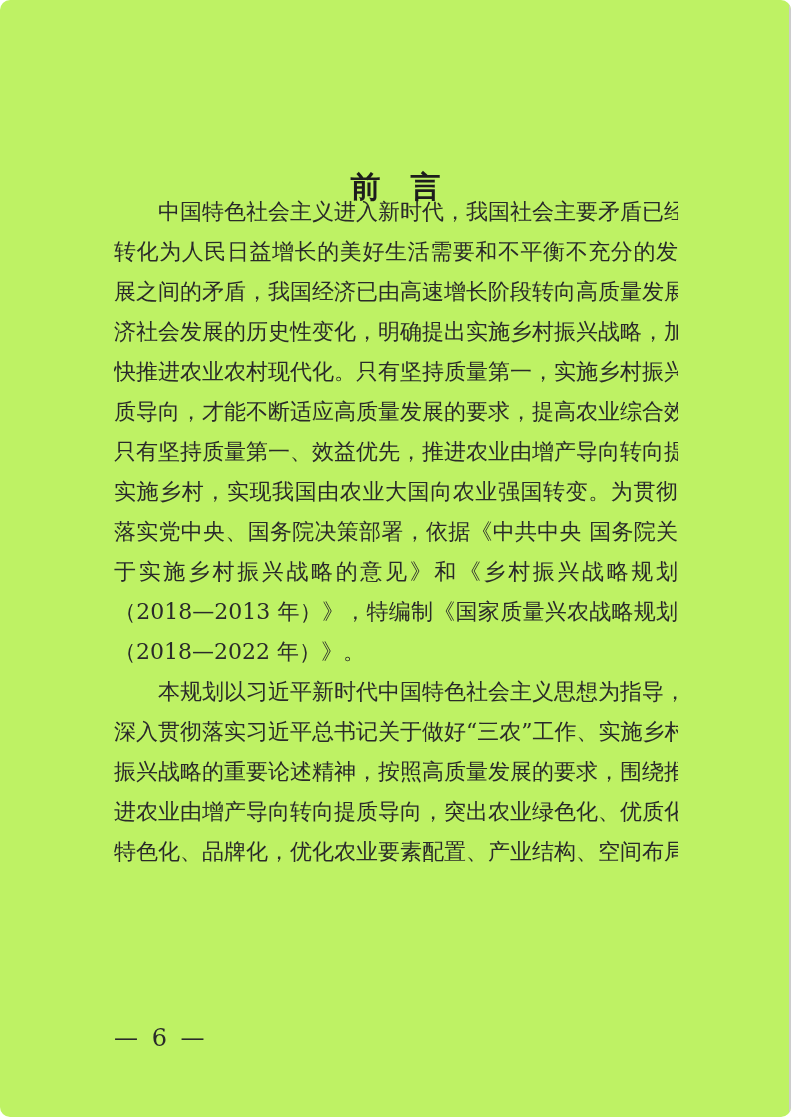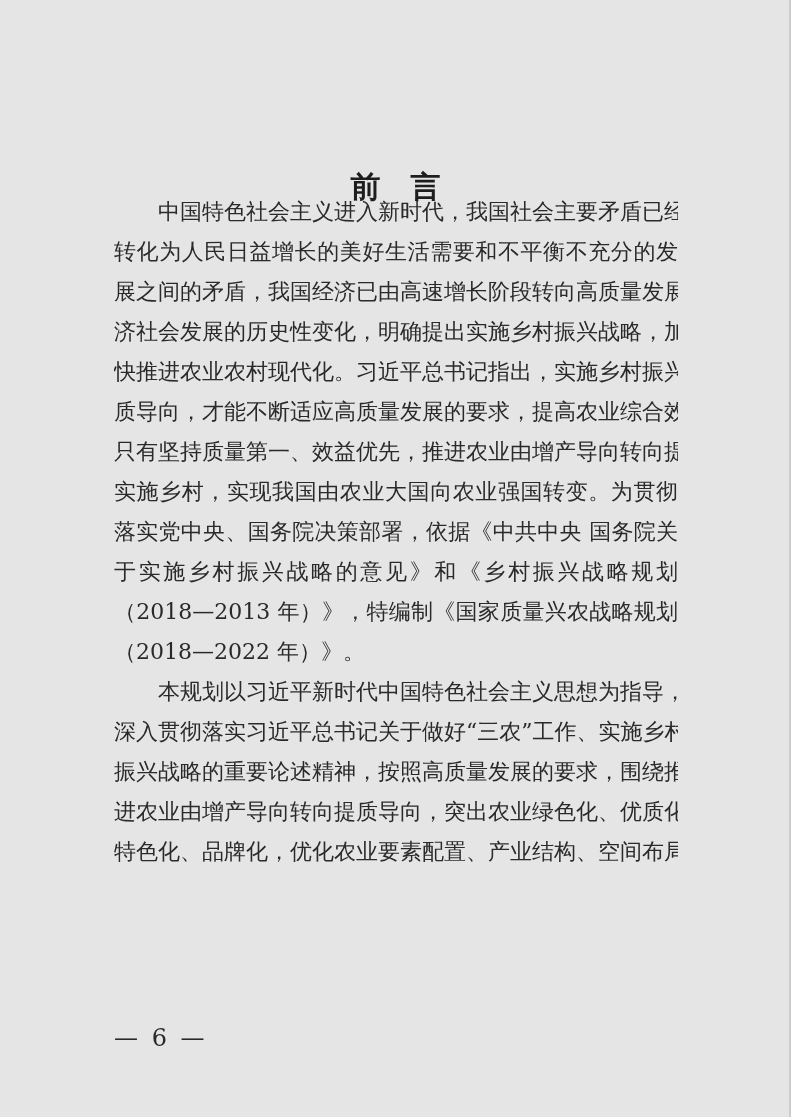--- a/index.html
+++ b/index.html
@@ -4,23 +4,24 @@
 <style>
   html, body {
     margin: 0;
     padding: 0;
     background: #ffffff;
   }
   .page {
     position: relative;
     width: 791px;
     height: 1117px;
-    background: #e5e5e5;
+    background: #bef264;
     overflow: hidden;
     font-family: "DejaVu Serif", "Liberation Serif", serif;
+    border-radius: 10px;
   }
   .doc-title {
     position: absolute;
     top: 168px;
     left: 0;
     width: 791px;
     text-align: center;
     font-size: 30px;
     line-height: 38px;
     font-weight: bold;
@@ -75,21 +76,21 @@
 <div class="page">
 
   <div class="doc-title">前　言</div>
 
   <div class="body-text">
 
     <div class="text-line indent">中国特色社会主义进入新时代，我国社会主要矛盾已经</div>
     <div class="text-line">转化为人民日益增长的美好生活需要和不平衡不充分的发</div>
     <div class="text-line">展之间的矛盾，我国经济已由高速增长阶段转向高质量发展</div>
     <div class="text-line">济社会发展的历史性变化，明确提出实施乡村振兴战略，加</div>
-    <div class="text-line">快推进农业农村现代化。习近平总书记指出，实施乡村振兴</div>
+    <div class="text-line">快推进农业农村现代化。只有坚持质量第一，实施乡村振兴</div>
     <div class="text-line">质导向，才能不断适应高质量发展的要求，提高农业综合效</div>
     <div class="text-line">只有坚持质量第一、效益优先，推进农业由增产导向转向提</div>
     <div class="text-line">实施乡村，实现我国由农业大国向农业强国转变。为贯彻</div>
     <div class="text-line">落实党中央、国务院决策部署，依据《中共中央 国务院关</div>
     <div class="text-line">于实施乡村振兴战略的意见》和《乡村振兴战略规划</div>
     <div class="text-line">（2018—2013 年）》，特编制《国家质量兴农战略规划</div>
     <div class="text-line short">（2018—2022 年）》。</div>
 
     <div class="text-line indent">本规划以习近平新时代中国特色社会主义思想为指导，</div>
     <div class="text-line">深入贯彻落实习近平总书记关于做好“三农”工作、实施乡村</div>

